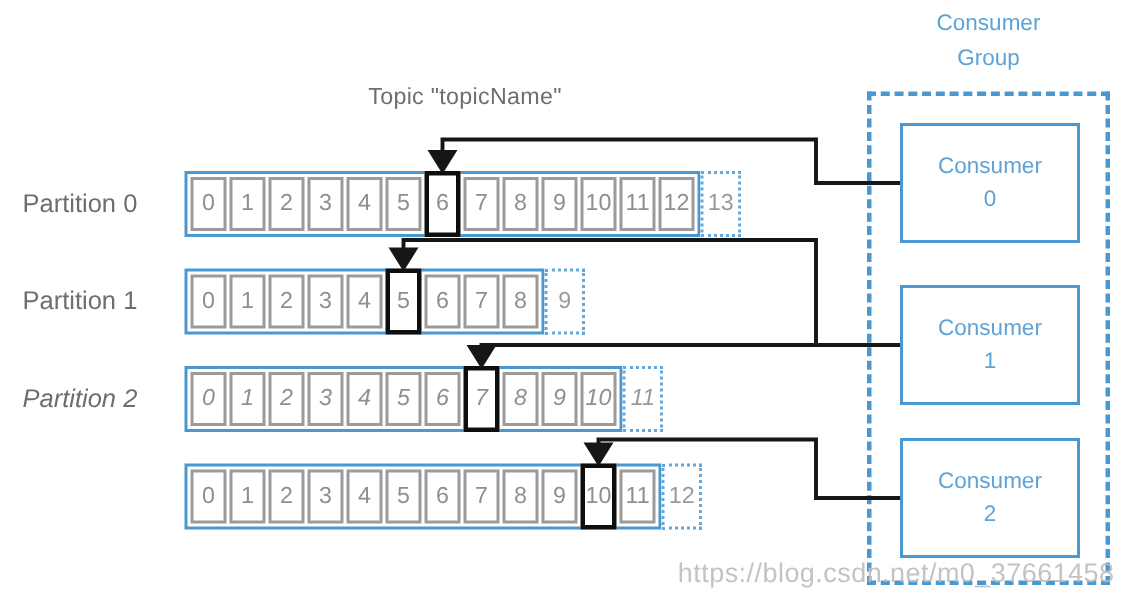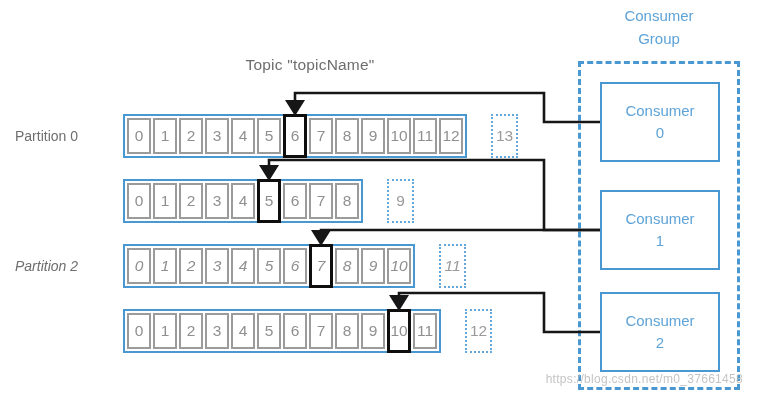--- a/index.html
+++ b/index.html
@@ -7,57 +7,57 @@
     width:759px;height:403px;position:relative;overflow:hidden;background:#ffffff;
     font-family:"Liberation Sans","DejaVu Sans",sans-serif;
   }
   .topic-title{
     position:absolute;left:180px;top:56px;width:260px;text-align:center;
     font-size:15.5px;color:#6e6e6e;letter-spacing:.2px;
   }
   .partition-row{position:absolute;left:0;height:44px;width:759px;}
   .partition-label{
     position:absolute;left:15px;top:0;width:104px;height:44px;display:flex;align-items:center;
-    font-size:14px;color:#6e6e6e;
+    font-size:17px;color:#6e6e6e;
   }
   .cell-box{
     position:absolute;left:123px;top:0;display:flex;gap:2px;padding:2px;
     border:2px solid var(--blue,#4a98d2);background:#fff;align-items:center;height:36px;
   }
   .cell{
     width:24px;height:36px;box-sizing:border-box;border:2px solid #9b9b9b;background:#fff;
     display:flex;align-items:center;justify-content:center;
     font-size:15.5px;color:#8f8f8f;flex:0 0 auto;
   }
   .cell.highlighted{
     border:3.5px solid #0e0e0e;height:44px;margin-top:-4px;margin-bottom:-4px;z-index:2;
   }
   .dotted-cell{
     position:absolute;top:0;width:27px;height:44px;box-sizing:border-box;
     border:2px dotted #64a7db;display:flex;align-items:center;justify-content:center;
-    font-size:15.5px;color:#9a9a9a;background:#fff;margin-left:24px;
+    font-size:15.5px;color:#9a9a9a;background:#fff;
   }
   .group-label{
     position:absolute;left:578px;top:4px;width:162px;text-align:center;
     font-size:15px;line-height:1.55;color:var(--bluetext,#4f9ace);white-space:pre-line;
   }
   .group-box{
     position:absolute;left:578px;top:61px;width:162px;height:329px;box-sizing:border-box;
     border:3px dashed var(--blue,#4a98d2);z-index:1;
   }
   .consumer-box{
     position:absolute;left:600px;width:120px;height:80px;box-sizing:border-box;
     border:2.5px solid var(--blue,#4a98d2);background:#fff;z-index:2;
     display:flex;flex-direction:column;align-items:center;justify-content:center;
     font-size:15px;line-height:1.5;color:var(--bluetext,#5ea3d7);text-align:center;
   }
   #connector-svg{position:absolute;left:0;top:0;z-index:3;pointer-events:none;}
   .watermark{
     position:absolute;right:16px;top:372px;z-index:6;
-    font-size:12px;color:rgba(188,188,188,0.9);letter-spacing:.3px;
+    font-size:18px;color:rgba(188,188,188,0.9);letter-spacing:.3px;
   }
 </style>
 </head>
 <body>
 
 <div class="topic-title">Topic "topicName"</div>
 
 <div id="partitions">
     <div class="partition-row" style="top: 114px;">
       <div class="partition-label">Partition 0</div>
@@ -72,20 +72,21 @@
         <div class="cell">7</div>
         <div class="cell">8</div>
         <div class="cell">9</div>
         <div class="cell">10</div>
         <div class="cell">11</div>
         <div class="cell">12</div>
       </div>
       <div class="dotted-cell" style="left: 467px;">13</div>
     </div>
     <div class="partition-row" style="top: 179px;">
+      <div class="partition-label">Partition 1</div>
       <div class="cell-box">
         <div class="cell">0</div>
         <div class="cell">1</div>
         <div class="cell">2</div>
         <div class="cell">3</div>
         <div class="cell">4</div>
         <div class="cell highlighted">5</div>
         <div class="cell">6</div>
         <div class="cell">7</div>
         <div class="cell">8</div>

